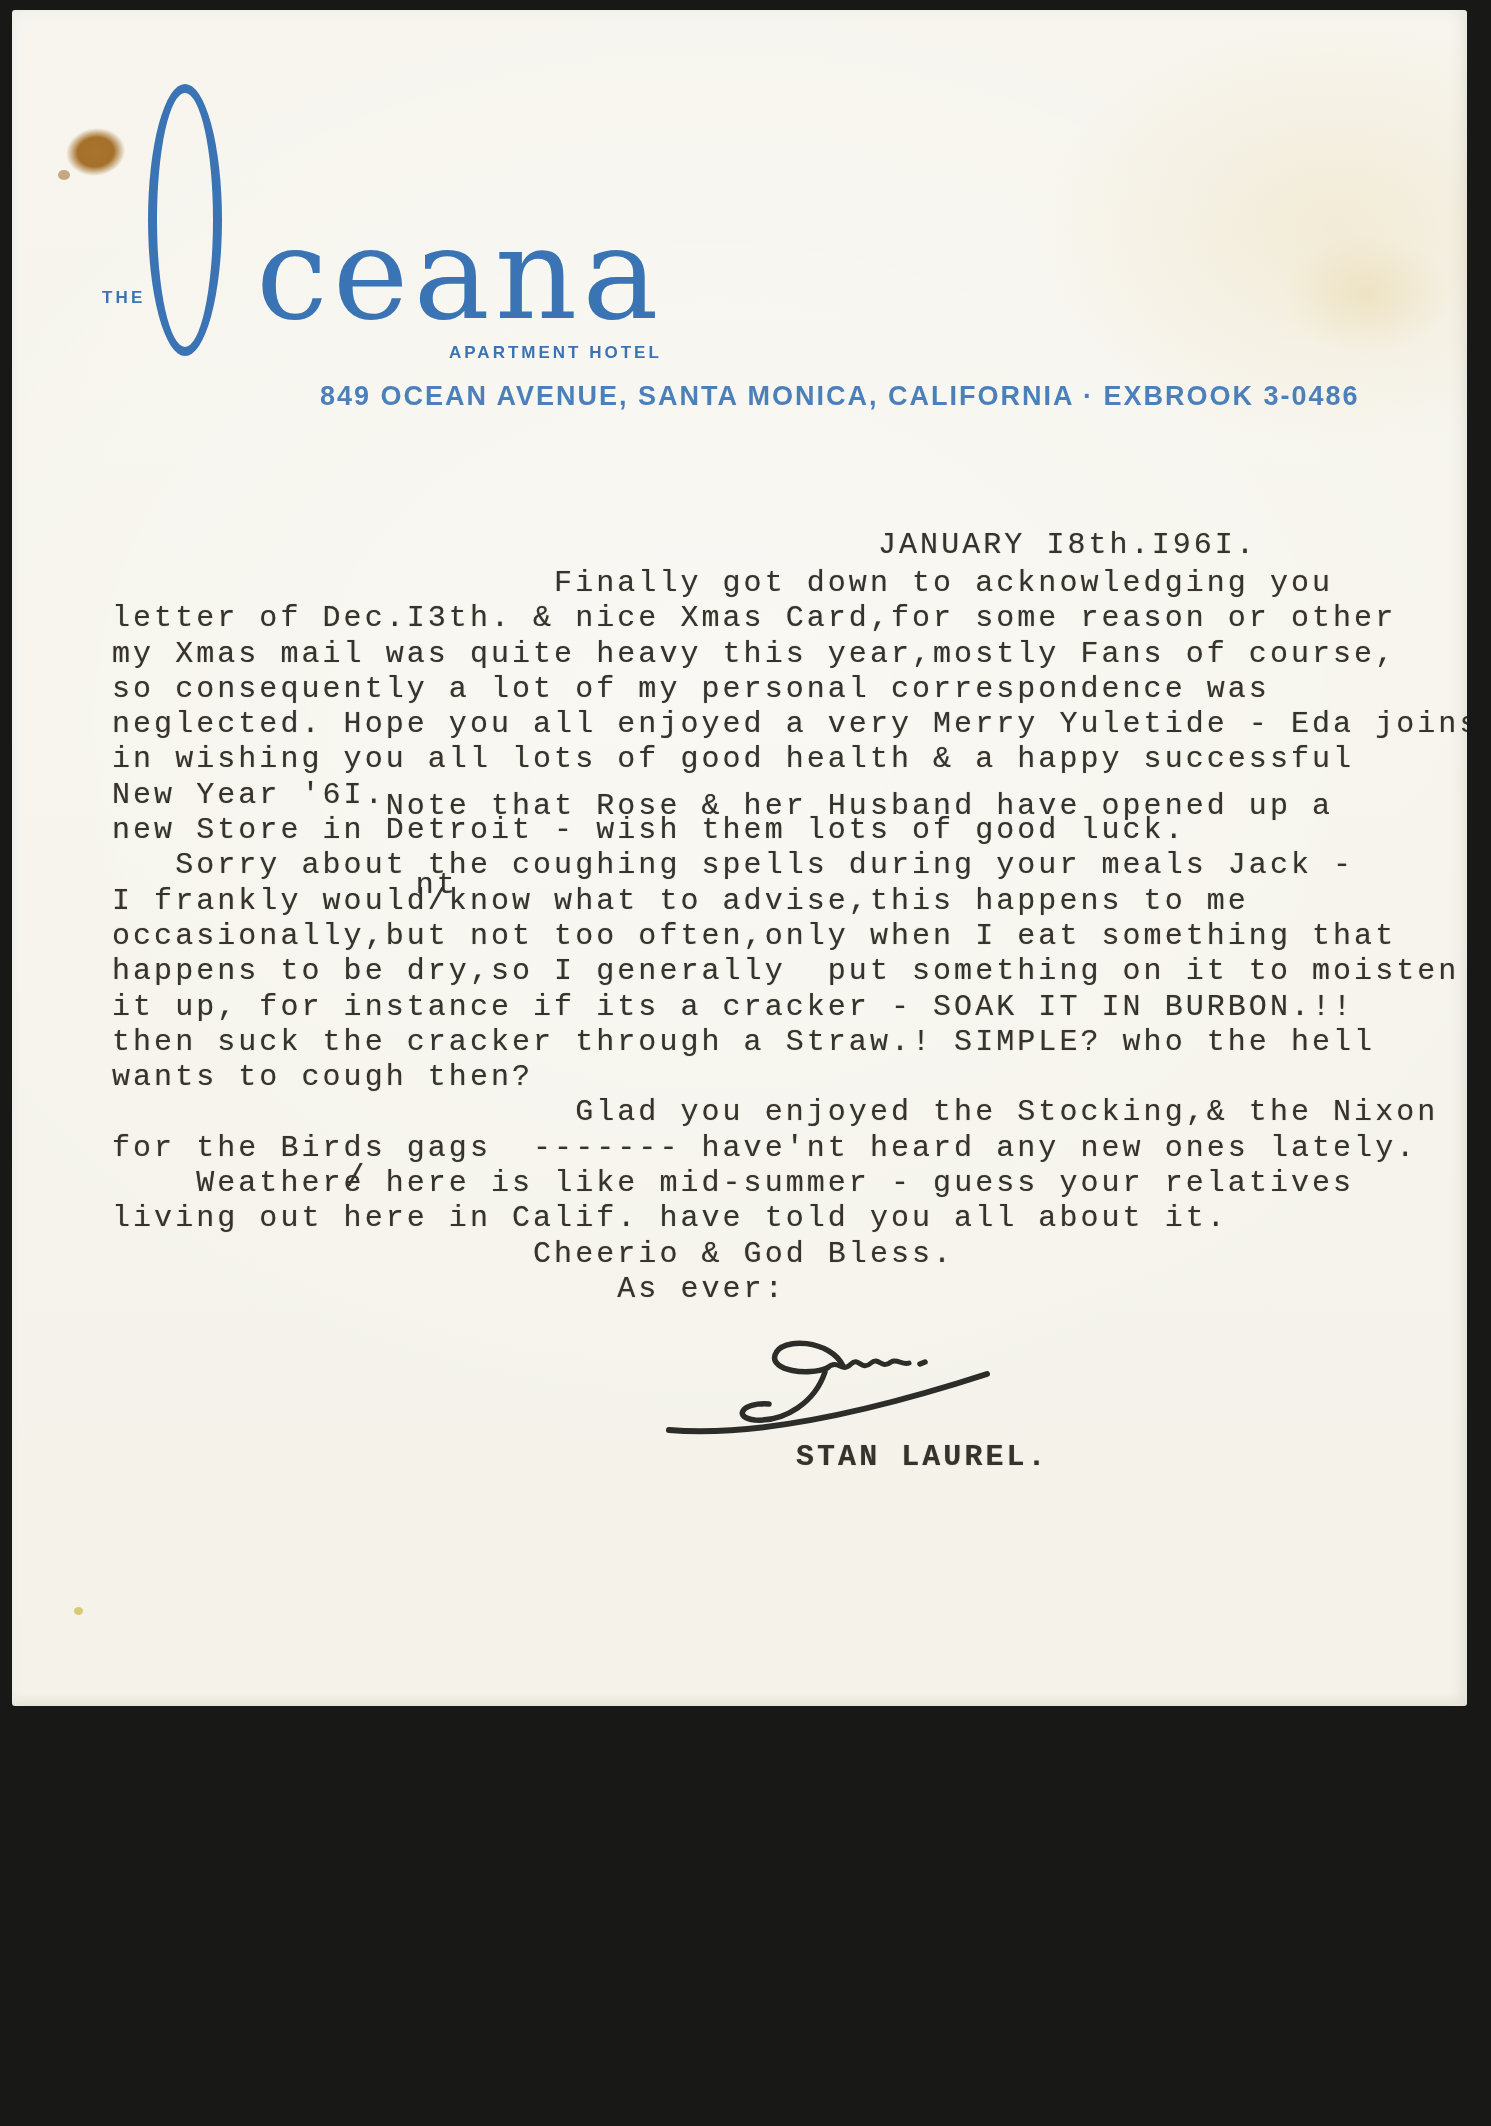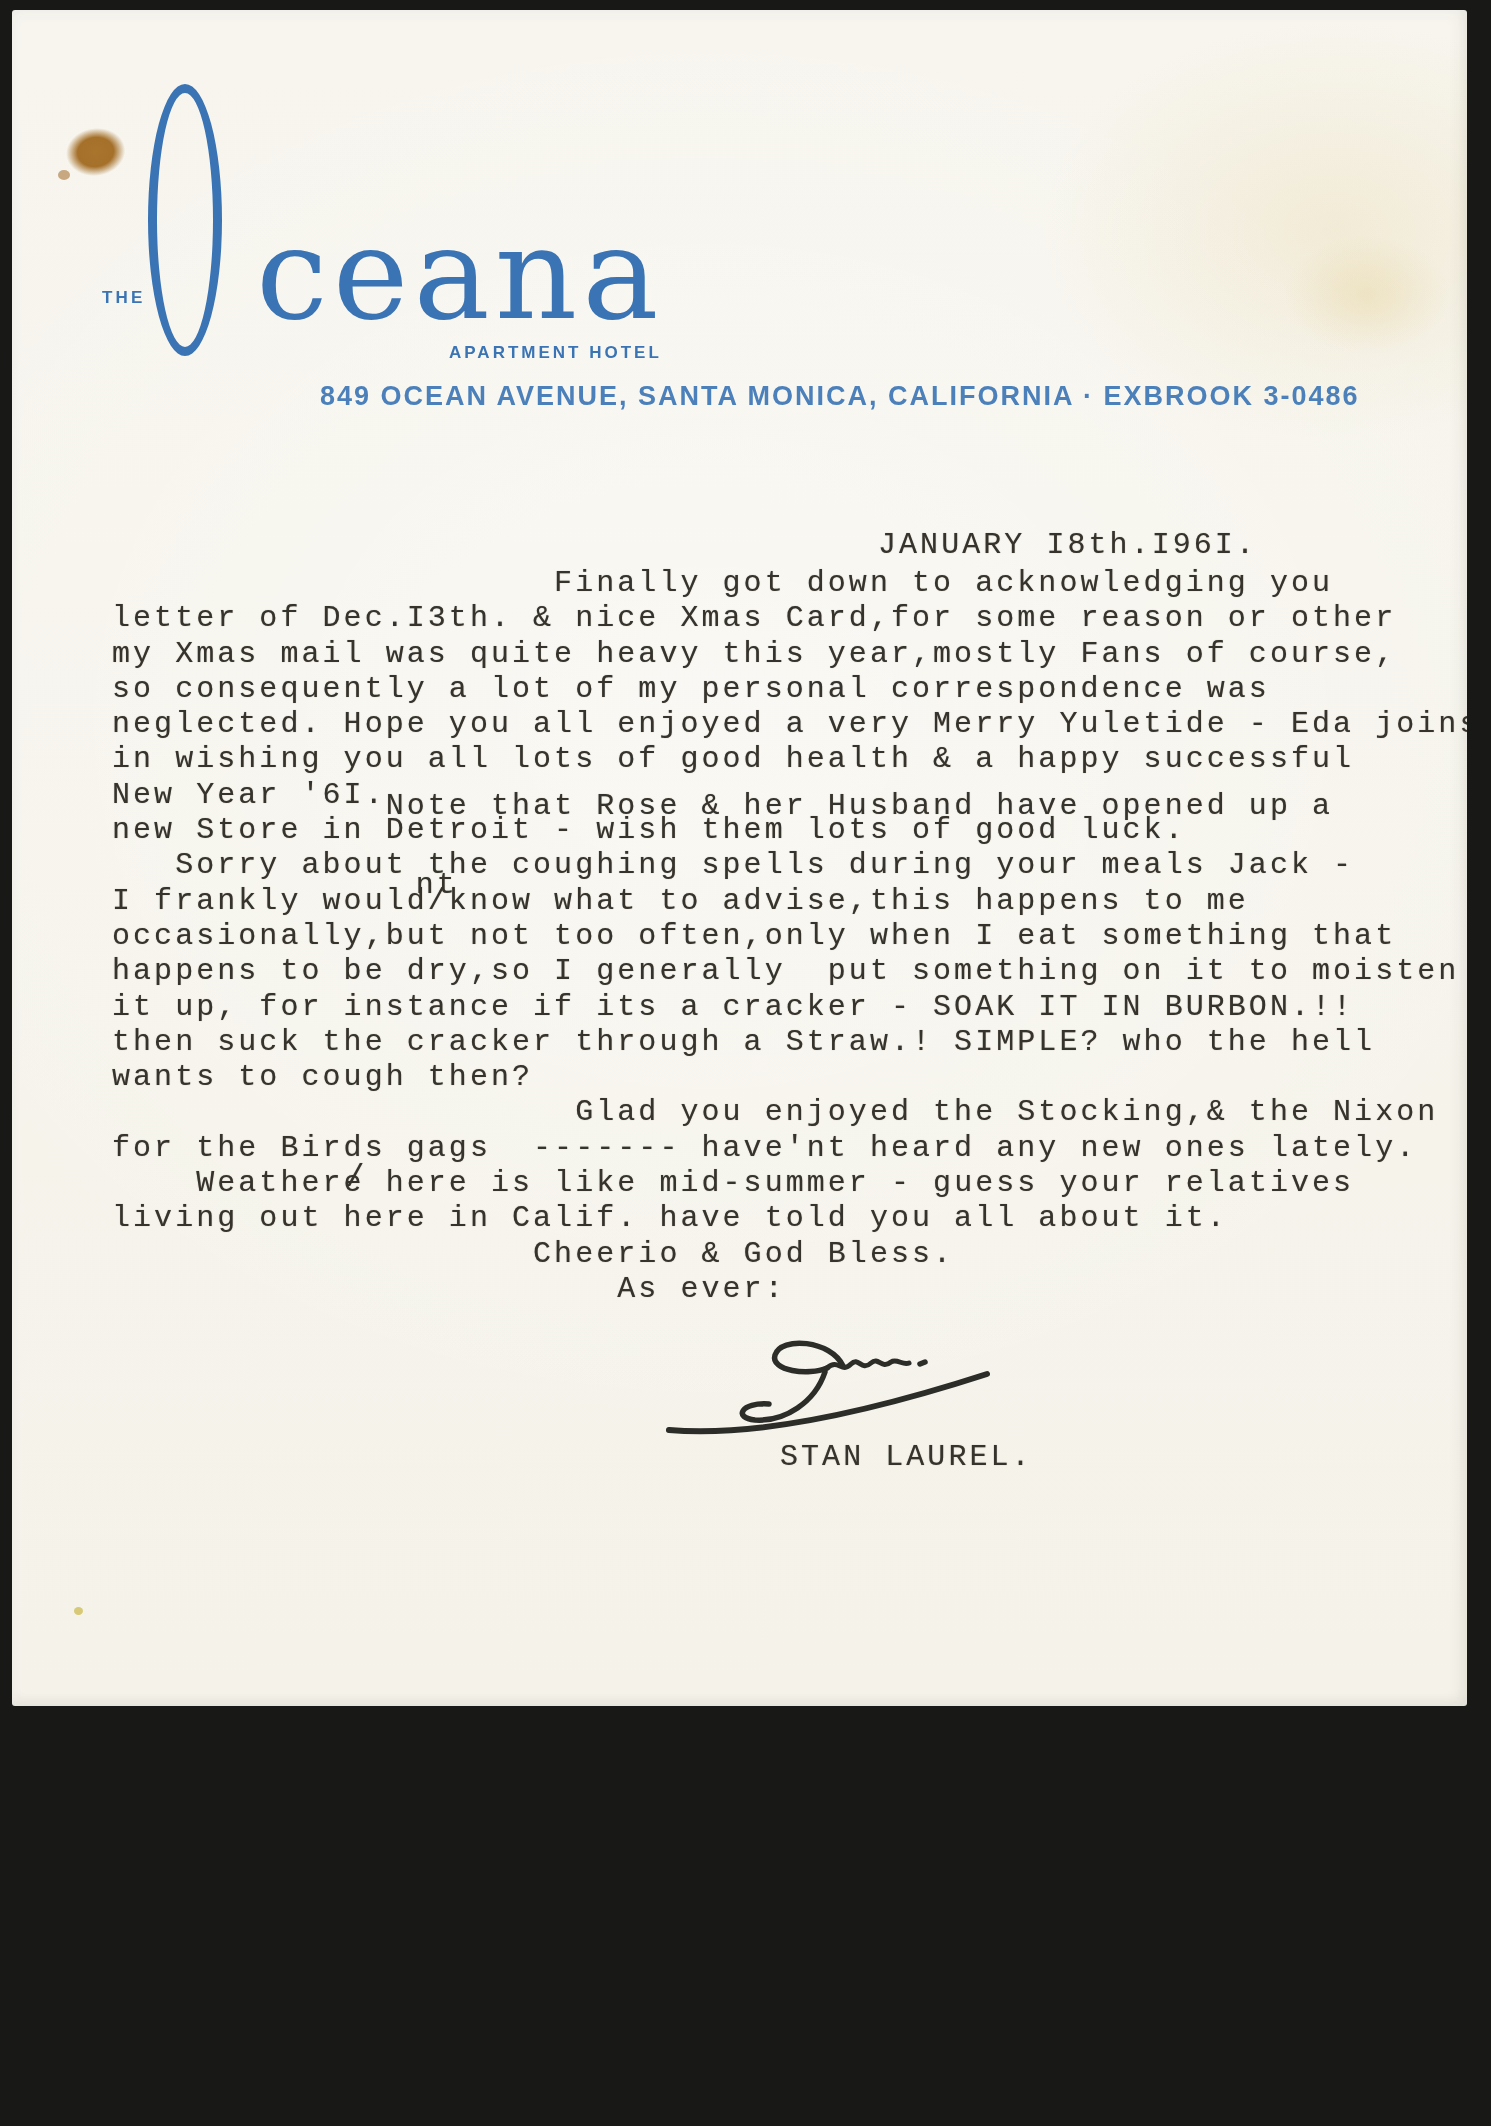--- a/index.html
+++ b/index.html
@@ -47,21 +47,21 @@
     font-size:30px;letter-spacing:3.05px;color:#36332c;
     text-shadow:0 0 1px rgba(54,51,44,0.45);
   }
   .date-line{position:absolute;left:866px;top:518px;white-space:pre;}
   .letter-body{position:absolute;left:100px;top:556px;}
   .tline{white-space:pre;height:35.3px;}
   .sup{display:inline-block;width:0;transform:translate(-12px,-16px);}
   .down{display:inline-block;transform:translateY(11px);}
   .slashed{position:relative;display:inline-block;}
   .slashed::after{content:"/";position:absolute;left:2px;top:-6px;font-size:1.05em;}
-  .typed-name{position:absolute;left:768px;top:1430px;white-space:pre;}
+  .typed-name{position:absolute;left:784px;top:1430px;white-space:pre;font-weight:bold;}
   
   .signature{position:absolute;left:645px;top:1326px;width:340px;height:105px;}
   .signature path{fill:none;stroke:#2c2c28;stroke-linecap:round;stroke-linejoin:round;}
   
   .stain-main{
     position:absolute;left:48px;top:112px;width:86px;height:66px;
     border-radius:58% 42% 60% 40% / 52% 55% 45% 48%;
     background:radial-gradient(closest-side at 42% 44%, #a9742c 0%, #a5702a 50%, rgba(169,116,44,0) 82%);
     transform:rotate(-8deg);
   }

